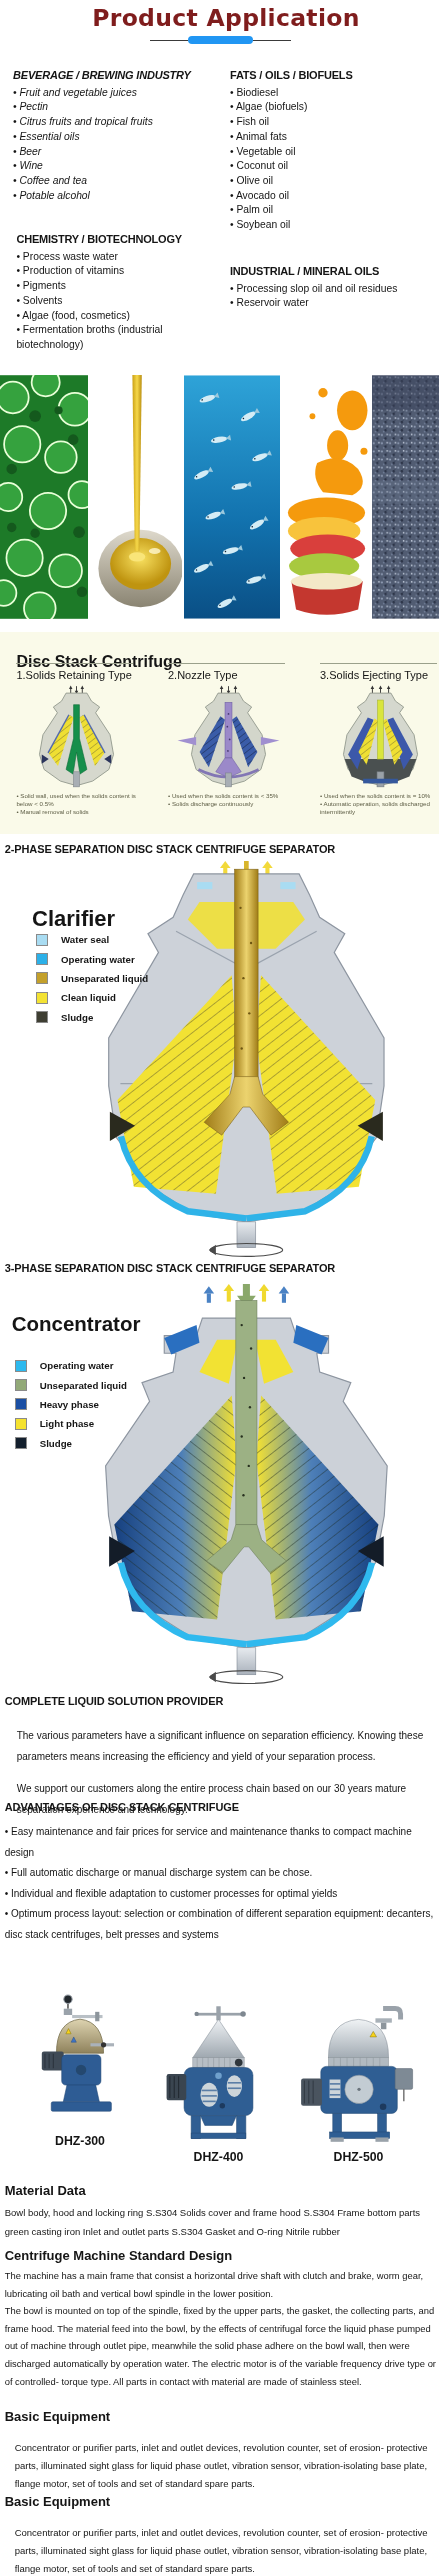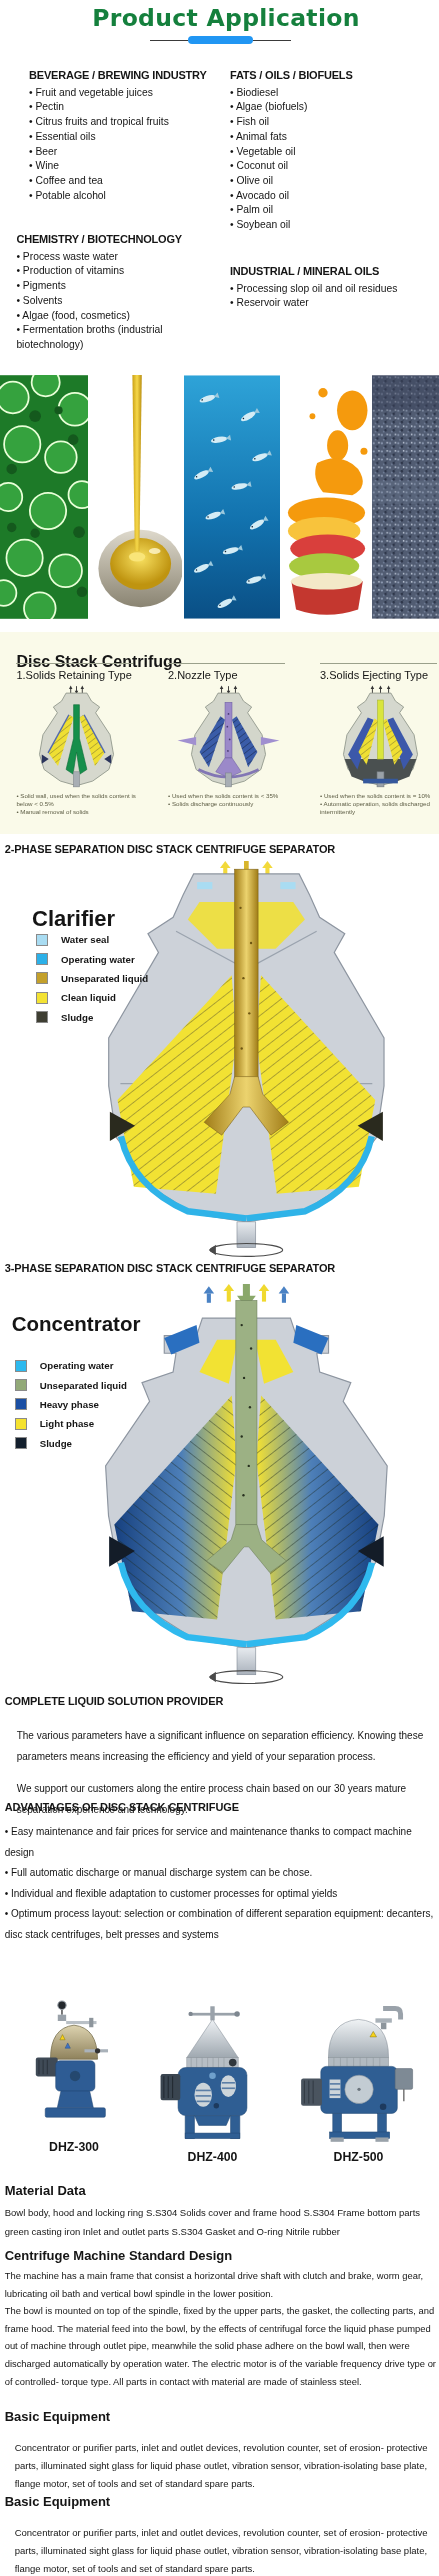--- a/index.html
+++ b/index.html
@@ -2,21 +2,21 @@
 <html style="font-size:9.4px"><head>
 <meta charset="utf-8">
 <style>
   html,body{margin:0;padding:0;background:#ffffff;}
   .page{position:relative;width:440px;height:2576px;overflow:hidden;
         font-family:"Liberation Sans",sans-serif;color:#151515;background:#fff;}
   .abs{position:absolute;}
 
   
   .main-title{left:0;right:0;top:3.5px;text-align:center;font-size:23.5px;font-weight:bold;
-              color:#15803d;letter-spacing:0.3px;font-family:"DejaVu Sans","Liberation Sans",sans-serif;padding-left:12px;}
+              color:#7f1d1d;letter-spacing:0.3px;font-family:"DejaVu Sans","Liberation Sans",sans-serif;padding-left:12px;}
   .divider{top:36px;left:150px;width:141px;height:8.2px;display:flex;align-items:center;}
   .divider .line{flex:1;height:0;border-top:1.2px solid #3a3a3a;}
   .divider .pill{width:65px;height:7.6px;border-radius:4.1px;background:#2196f3;}
 
   
   .app-h{margin:0 0 4.7px 0;font-size:11px;font-weight:bold;letter-spacing:-0.2px;}
   .app-list{list-style:none;margin:0;padding:0;font-size:10.3px;line-height:14.7px;}
   .app-list li::before{content:"• ";}
 
   
@@ -68,21 +68,21 @@
 
 <div class="page">
 
   <div class="abs main-title">Product Application</div>
   <div class="abs divider">
     <span class="line"></span>
     <span class="pill"></span>
     <span class="line"></span>
   </div>
 
-  <section class="abs" style="top:69px;left:29px;width:202px;">
+  <section class="abs" style="top:69px;left:13px;width:202px;font-style:italic;">
     <h3 class="app-h">BEVERAGE / BREWING INDUSTRY</h3>
     <ul class="app-list">
       <li>Fruit and vegetable juices</li>
       <li>Pectin</li>
       <li>Citrus fruits and tropical fruits</li>
       <li>Essential oils</li>
       <li>Beer</li>
       <li>Wine</li>
       <li>Coffee and tea</li>
       <li>Potable alcohol</li>
@@ -524,21 +524,21 @@
 
   <h2 class="abs sec-h" style="top:1801px;left:4.7px;">ADVANTAGES OF DISC STACK CENTRIFUGE</h2>
   <ul class="abs adv-list" style="top:1822px;left:4.7px;width:433px;">
     <li>Easy maintenance and fair prices for service and maintenance thanks to compact machine design</li>
     <li>Full automatic discharge or manual discharge system can be chose.</li>
     <li>Individual and flexible adaptation to customer processes for optimal yields</li>
     <li>Optimum process layout: selection or combination of different separation equipment: decanters, disc stack centrifuges, belt presses and systems</li>
   </ul>
 
   <div class="abs products">
-    <figure class="product" style="margin:10px;">
+    <figure class="product" style="margin:16px;">
       <svg width="88" height="135" viewBox="0 0 150 258">
         <defs>
             <linearGradient id="brs" x1="0" y1="0" x2="0" y2="1">
               <stop offset="0" stop-color="#ddd3b0"></stop>
               <stop offset="1" stop-color="#8f825c"></stop>
             </linearGradient>
           </defs>
         <line x1="52" y1="12" x2="52" y2="30" stroke="#555" stroke-width="3"></line>
           <circle cx="52" cy="12" r="8" fill="#23282d" stroke="#9aa2aa" stroke-width="2"></circle>
         <rect x="44" y="30" width="16" height="12" fill="#9aa2aa"></rect>

